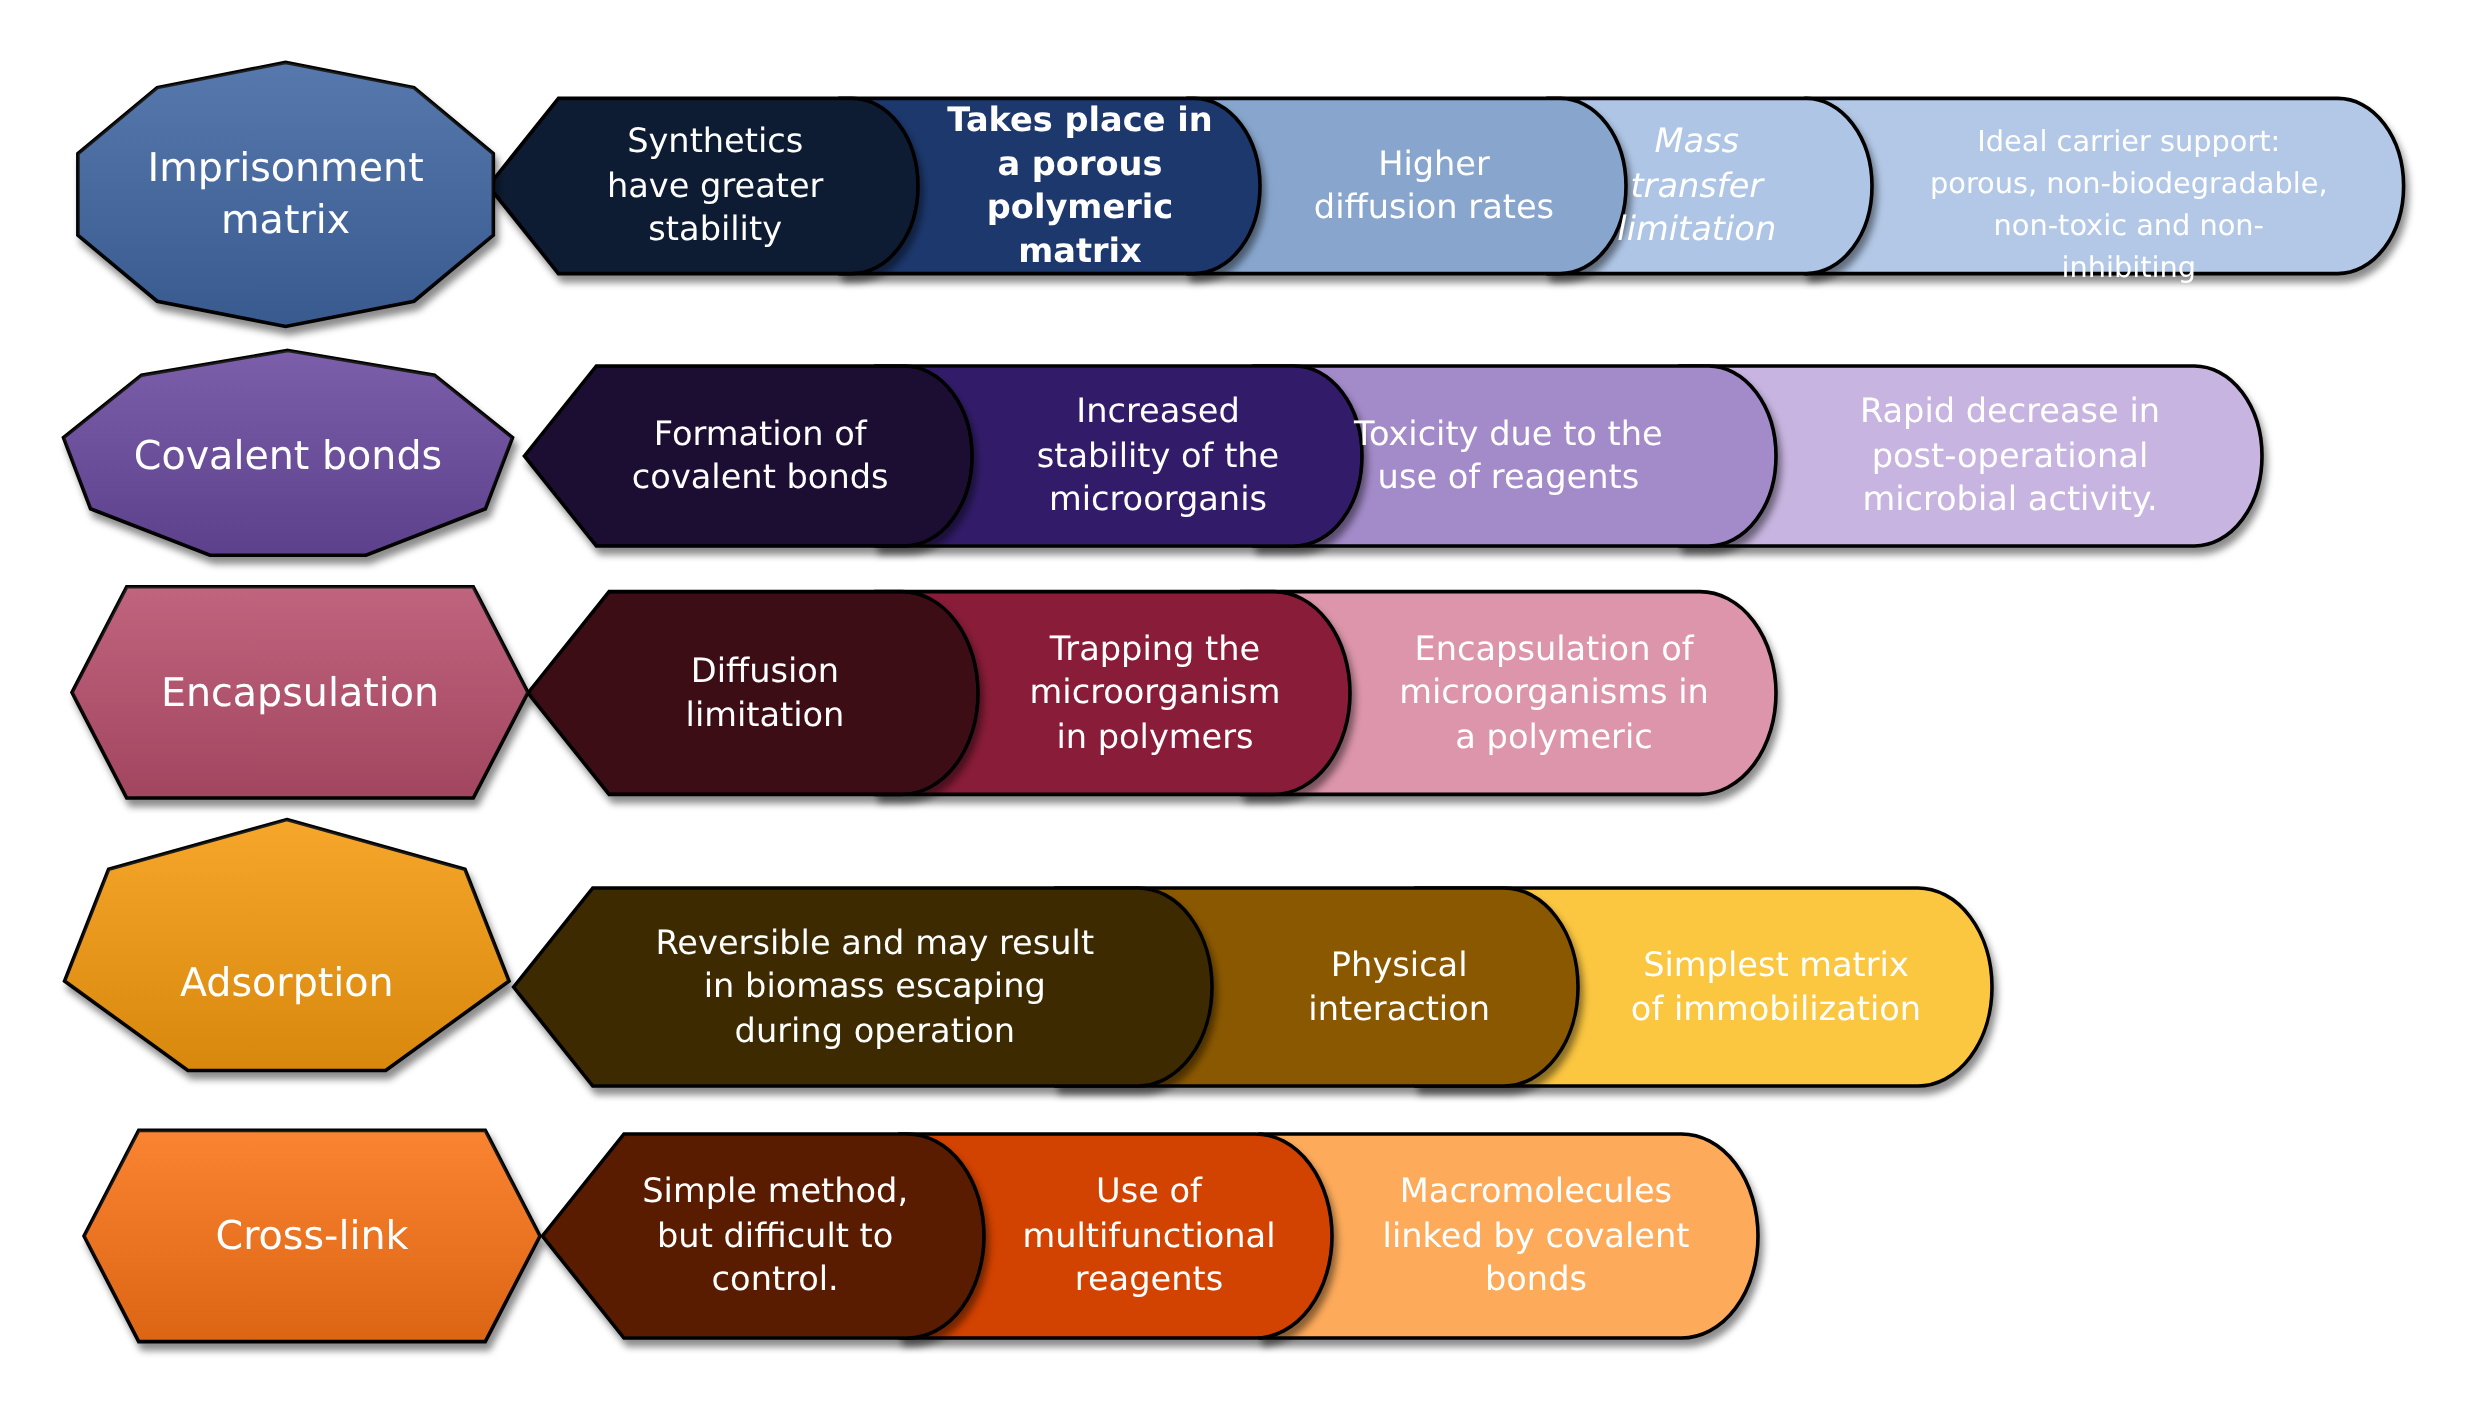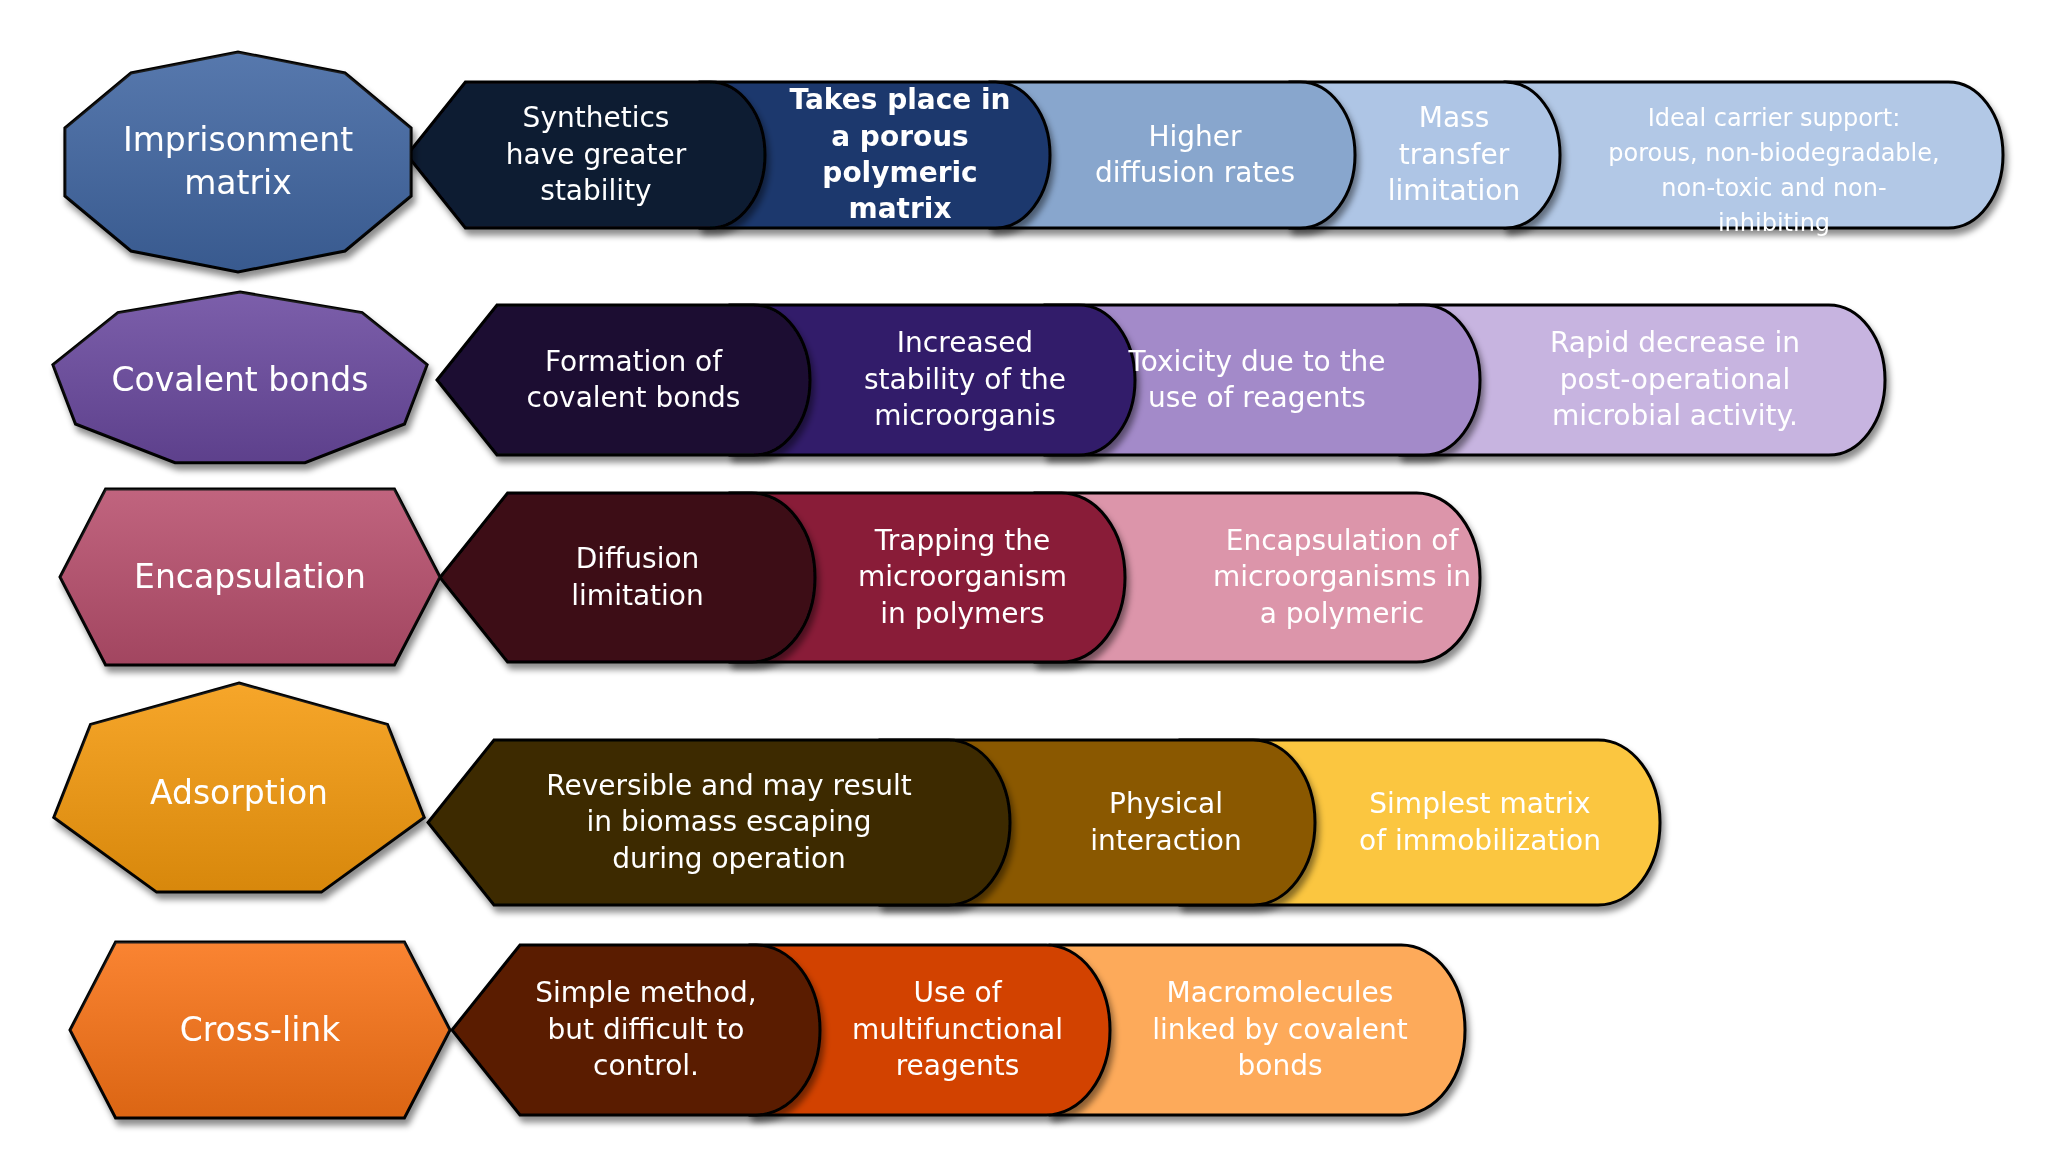--- a/index.html
+++ b/index.html
@@ -70,21 +70,21 @@
 matrix</div>
     <div class="lbl seg" style="left: 447px; top: 62px; width: 298px; height: 186px;">Synthetics
 have greater
 stability</div>
     <div class="lbl seg" style="left: 770px; top: 62px; width: 260px; height: 186px; font-weight: bold;">Takes place in
 a porous
 polymeric
 matrix</div>
     <div class="lbl seg" style="left: 1055px; top: 62px; width: 280px; height: 186px;">Higher
 diffusion rates</div>
-    <div class="lbl seg" style="left: 1364px; top: 62px; width: 180px; height: 186px;">Mass
+    <div class="lbl seg" style="left: 1324px; top: 62px; width: 180px; height: 186px; font-style: italic;">Mass
 transfer
 limitation</div>
     <div class="lbl seg small" style="left: 1565px; top: 78px; width: 418px; height: 186px;">Ideal carrier support:
 porous, non-biodegradable,
 non-toxic and non-
 inhibiting</div>
     <div class="lbl cat" style="left: 50px; top: 292px; width: 380px; height: 176px;">Covalent bonds</div>
     <div class="lbl seg" style="left: 477px; top: 285px; width: 313px; height: 190px;">Formation of
 covalent bonds</div>
     <div class="lbl seg" style="left: 815px; top: 285px; width: 300px; height: 190px;">Increased
@@ -94,24 +94,24 @@
 use of reagents</div>
     <div class="lbl seg" style="left: 1485px; top: 285px; width: 380px; height: 190px;">Rapid decrease in
 post-operational
 microbial activity.</div>
     <div class="lbl cat" style="left: 60px; top: 489px; width: 380px; height: 176px;">Encapsulation</div>
     <div class="lbl seg" style="left: 480px; top: 473px; width: 315px; height: 209px;">Diffusion
 limitation</div>
     <div class="lbl seg" style="left: 820px; top: 473px; width: 285px; height: 209px;">Trapping the
 microorganism
 in polymers</div>
-    <div class="lbl seg" style="left: 1177px; top: 473px; width: 330px; height: 209px;">Encapsulation of
+    <div class="lbl seg" style="left: 1130px; top: 473px; width: 330px; height: 209px;">Encapsulation of
 microorganisms in
 a polymeric</div>
-    <div class="lbl cat" style="left: 49px; top: 683px; width: 380px; height: 220px;">Adsorption</div>
+    <div class="lbl cat" style="left: 49px; top: 709px; width: 380px; height: 220px;">Adsorption</div>
     <div class="lbl seg" style="left: 468px; top: 720px; width: 522px; height: 205px;">Reversible and may result
 in biomass escaping
 during operation</div>
     <div class="lbl seg" style="left: 1026px; top: 720px; width: 280px; height: 205px;">Physical
 interaction</div>
     <div class="lbl seg" style="left: 1320px; top: 720px; width: 320px; height: 205px;">Simplest matrix
 of immobilization</div>
     <div class="lbl cat" style="left: 70px; top: 942px; width: 380px; height: 176px;">Cross-link</div>
     <div class="lbl seg" style="left: 492px; top: 925px; width: 308px; height: 210px;">Simple method,
 but difficult to

